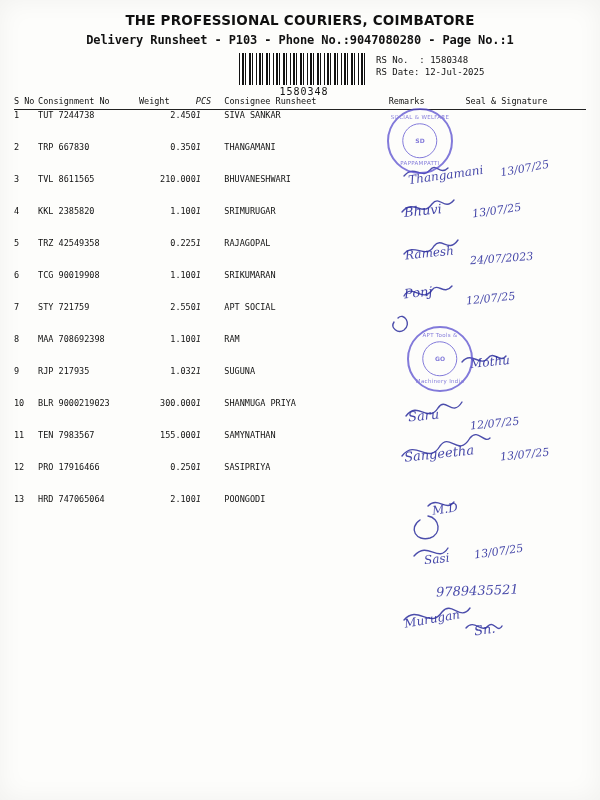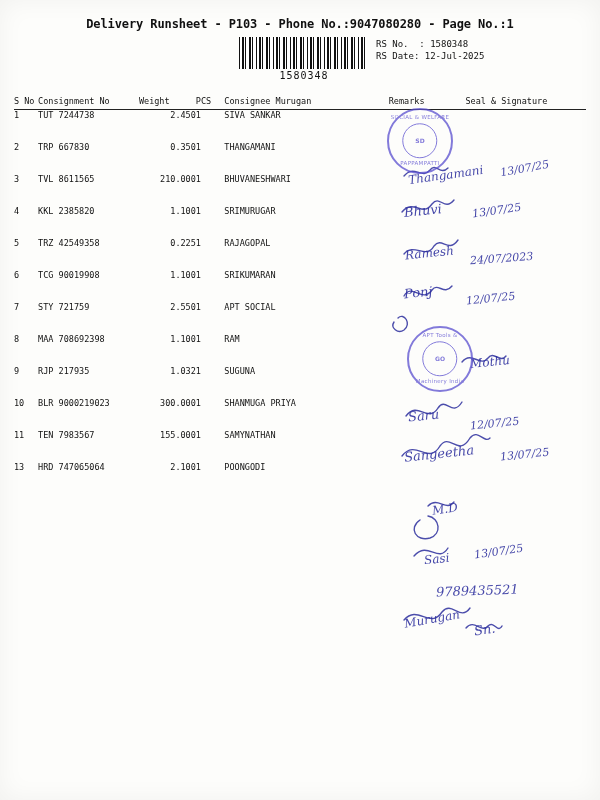--- a/index.html
+++ b/index.html
@@ -112,21 +112,21 @@
   }
   table.runsheet td {
     padding: 0;
     height: 32px;
     vertical-align: top;
     white-space: nowrap;
   }
   .c-sno   { width: 22px; }
   .c-cn    { width: 92px; }
   .c-wt    { width: 52px; text-align: left; }
-  .c-pcs   { width: 26px; }
+  .c-pcs   { width: 26px; font-style: italic; }
   .c-cons  { width: 150px; }
   .c-rem   { width: 70px; }
   .c-sign  { width: 110px; margin-left: 48px; }
 
   thead .c-wt { text-align: left; }
   td.c-wt { text-align: right; padding-right: 22px; }
 
   .hdr-row th { padding-bottom: 4px; }
 
   
@@ -181,20 +181,21 @@
     font-size: 5.5px;
     letter-spacing: 0.3px;
   }
 </style>
 </head>
 <body>
 
 <div class="page">
 
   <div class="header">
+    <div class="company-name">THE PROFESSIONAL COURIERS, COIMBATORE</div>
     <div class="subtitle">Delivery Runsheet - P103 - Phone No.:9047080280 - Page No.:1</div>
   </div>
 
   <div class="meta">
 
     <div class="barcode-wrap">
       <div class="barcode"></div>
       <div class="barcode-num">1580348</div>
     </div>
 
@@ -204,21 +205,21 @@
     </div>
   </div>
 
   <table class="runsheet">
     <thead>
       <tr class="hdr-row">
         <th class="c-sno">S No</th>
         <th class="c-cn">Consignment No</th>
         <th class="c-wt">Weight</th>
         <th class="c-pcs">PCS</th>
-        <th class="c-cons">Consignee Murugan</th>
+        <th class="c-cons">Consignee Runsheet</th>
         <th class="c-rem">Remarks</th>
         <th class="c-sign">Seal &amp; Signature</th>
       </tr>
     </thead>
     <tbody>
       <tr>
         <td class="c-sno">1</td>
         <td class="c-cn">TUT 7244738</td>
         <td class="c-wt">2.450</td>
         <td class="c-pcs">1</td>
@@ -306,20 +307,29 @@
         <td class="c-cons">SHANMUGA PRIYA</td>
         <td class="c-rem"></td>
         <td class="c-sign"></td>
       </tr>
       <tr>
         <td class="c-sno">11</td>
         <td class="c-cn">TEN 7983567</td>
         <td class="c-wt">155.000</td>
         <td class="c-pcs">1</td>
         <td class="c-cons">SAMYNATHAN</td>
+        <td class="c-rem"></td>
+        <td class="c-sign"></td>
+      </tr>
+      <tr>
+        <td class="c-sno">12</td>
+        <td class="c-cn">PRO 17916466</td>
+        <td class="c-wt">0.250</td>
+        <td class="c-pcs">1</td>
+        <td class="c-cons">SASIPRIYA</td>
         <td class="c-rem"></td>
         <td class="c-sign"></td>
       </tr>
       <tr>
         <td class="c-sno">13</td>
         <td class="c-cn">HRD 747065064</td>
         <td class="c-wt">2.100</td>
         <td class="c-pcs">1</td>
         <td class="c-cons">POONGODI</td>
         <td class="c-rem"></td>

